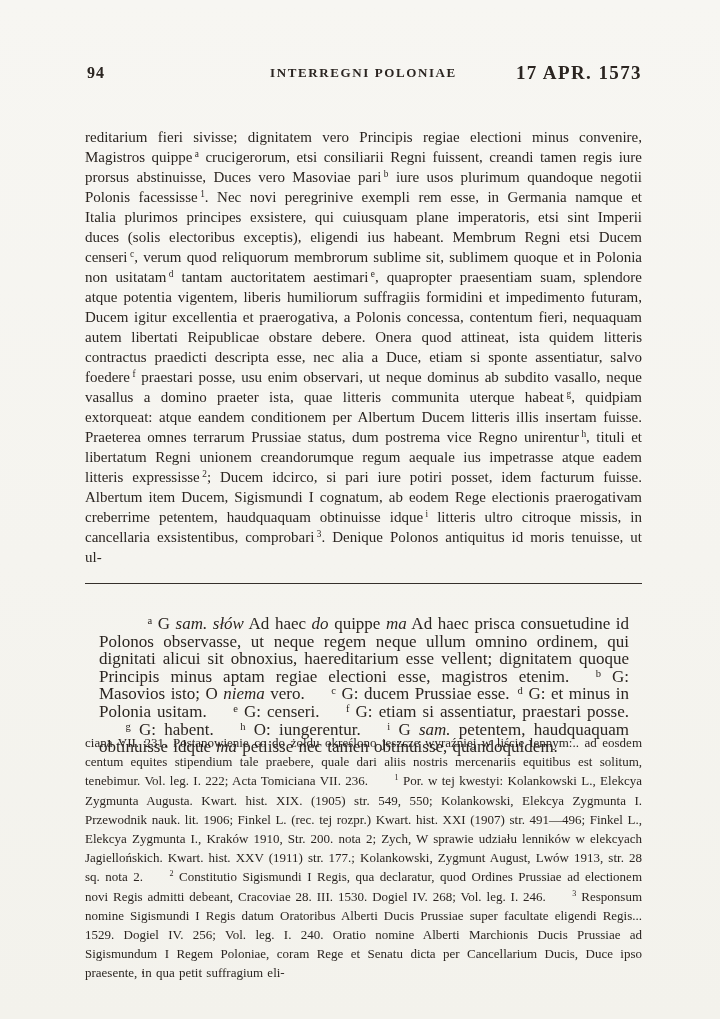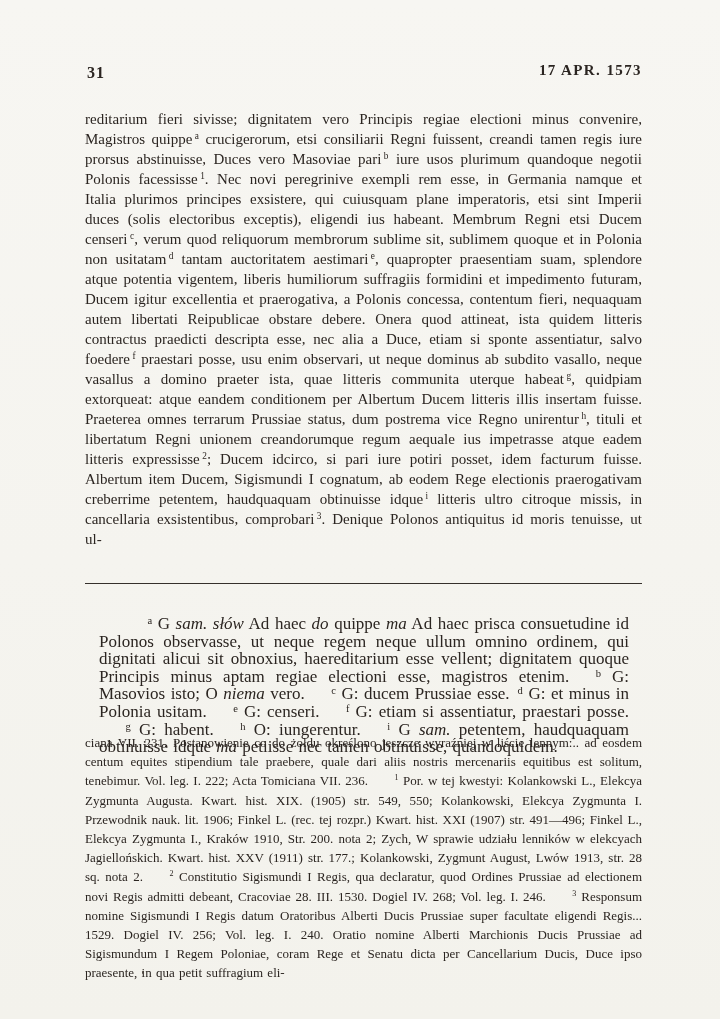--- a/index.html
+++ b/index.html
@@ -21,25 +21,25 @@
     position: absolute; left: 2px; top: 4px;
     font-size: 16px; font-weight: bold; letter-spacing: 1px;
   }
   .running-title {
     position: absolute; left: 0; right: 0; top: 5px;
     text-align: center;
     font-size: 13px; font-weight: bold; letter-spacing: 1.6px;
   }
   .header-date {
     position: absolute; right: 0; top: 2px;
-    font-size: 15px; font-weight: bold; letter-spacing: 1.4px;
+    font-size: 19px; font-weight: bold; letter-spacing: 1.4px;
   }
   .main-text {
     position: absolute;
-    top: 94px; left: 85px; width: 557px;
+    top: 112px; left: 85px; width: 557px;
     font-size: 15px; line-height: 20px;
     text-align: justify;
     word-spacing: 1.5px;
   }
   .main-text sup, .fnotes sup {
     font-size: 62%;
     line-height: 0;
     vertical-align: 5px;
     margin-left: 2.5px;
     letter-spacing: 0;
@@ -74,21 +74,22 @@
     width: 2px; height: 3px;
     background: #4a443d;
     border-radius: 50%;
   }
   i { font-style: italic; }
 </style>
 </head>
 <body>
 
 <header class="page-header">
-  <span class="page-number">31</span>
+  <span class="page-number">94</span>
+  <span class="running-title">INTERREGNI POLONIAE</span>
   <span class="header-date">17 APR. 1573</span>
 </header>
 
 <p class="main-text">reditarium fieri sivisse; dignitatem vero Principis regiae electioni minus convenire, Magistros quippe<sup>a</sup> crucigerorum, etsi consiliarii Regni fuissent, creandi tamen regis iure prorsus abstinuisse, Duces vero Masoviae pari<sup>b</sup> iure usos plurimum quandoque negotii Polonis facessisse<sup>1</sup>. Nec novi peregrinive exempli rem esse, in Germania namque et Italia plurimos principes exsistere, qui cuiusquam plane imperatoris, etsi sint Imperii duces (solis electoribus exceptis), eligendi ius habeant. Membrum Regni etsi Ducem censeri<sup>c</sup>, verum quod reliquorum membrorum sublime sit, sublimem quoque et in Polonia non usitatam<sup>d</sup> tantam auctoritatem aestimari<sup>e</sup>, quapropter praesentiam suam, splendore atque potentia vigentem, liberis humiliorum suffragiis formidini et impedimento futuram, Ducem igitur excellentia et praerogativa, a Polonis concessa, contentum fieri, nequaquam autem libertati Reipublicae obstare debere. Onera quod attineat, ista quidem litteris contractus praedicti descripta esse, nec alia a Duce, etiam si sponte assentiatur, salvo foedere<sup>f</sup> praestari posse, usu enim observari, ut neque dominus ab subdito vasallo, neque vasallus a domino praeter ista, quae litteris communita uterque habeat<sup>g</sup>, quidpiam extorqueat: atque eandem conditionem per Albertum Ducem litteris illis insertam fuisse. Praeterea omnes terrarum Prussiae status, dum postrema vice Regno unirentur<sup>h</sup>, tituli et libertatum Regni unionem creandorumque regum aequale ius impetrasse atque eadem litteris expressisse<sup>2</sup>; Ducem idcirco, si pari iure potiri posset, idem facturum fuisse. Albertum item Ducem, Sigismundi I cognatum, ab eodem Rege electionis praerogativam creberrime petentem, haudquaquam obtinuisse idque<sup>i</sup> litteris ultro citroque missis, in cancellaria exsistentibus, comprobari<sup>3</sup>. Denique Polonos antiquitus id moris tenuisse, ut ul-</p>
 
 <div class="footnote-rule"></div>
 
 <p class="fnotes variant-notes"><sup>a</sup> G <i>sam. słów</i> Ad haec <i>do</i> quippe <i>ma</i> Ad haec prisca consuetudine id Polonos observasse, ut neque regem neque ullum omnino ordinem, qui dignitati alicui sit obnoxius, haereditarium esse vellent; dignitatem quoque Principis minus aptam regiae electioni esse, magistros etenim.<span class="fngap"></span><sup>b</sup> G: Masovios isto; O <i>niema</i> vero.<span class="fngap"></span><sup>c</sup> G: ducem Prussiae esse. <sup>d</sup> G: et minus in Polonia usitam.<span class="fngap"></span><sup>e</sup> G: censeri.<span class="fngap"></span><sup>f</sup> G: etiam si assentiatur, praestari posse.<span class="fngap"></span><sup>g</sup> G: habent.<span class="fngap"></span><sup>h</sup> O: iungerentur.<span class="fngap"></span><sup>i</sup> G <i>sam.</i> petentem, haudquaquam obtinuisse idque <i>ma</i> petiisse nec tamen obtinuisse, quandoquidem.</p>
 
 <p class="fnotes reference-notes">ciana VII. 231. Postanowienie co do żołdu określono jeszcze wyraźniej w liście lennym:.. ad eosdem centum equites stipendium tale praebere, quale dari aliis nostris mercenariis equitibus est solitum, tenebimur. Vol. leg. I. 222; Acta Tomiciana VII. 236.<span class="fngap"></span><sup>1</sup> Por. w tej kwestyi: Kolankowski L., Elekcya Zygmunta Augusta. Kwart. hist. XIX. (1905) str. 549, 550; Kolankowski, Elekcya Zygmunta I. Przewodnik nauk. lit. 1906; Finkel L. (rec. tej rozpr.) Kwart. hist. XXI (1907) str. 491—496; Finkel L., Elekcya Zygmunta I., Kraków 1910, Str. 200. nota 2; Zych, W sprawie udziału lenników w elekcyach Jagiellońskich. Kwart. hist. XXV (1911) str. 177.; Kolankowski, Zygmunt August, Lwów 1913, str. 28 sq. nota 2.<span class="fngap"></span><sup>2</sup> Constitutio Sigismundi I Regis, qua declaratur, quod Ordines Prussiae ad electionem novi Regis admitti debeant, Cracoviae 28. III. 1530. Dogiel IV. 268; Vol. leg. I. 246.<span class="fngap"></span><sup>3</sup> Responsum nomine Sigismundi I Regis datum Oratoribus Alberti Ducis Prussiae super facultate eligendi Regis... 1529. Dogiel IV. 256; Vol. leg. I. 240. Oratio nomine Alberti Marchionis Ducis Prussiae ad Sigismundum I Regem Poloniae, coram Rege et Senatu dicta per Cancellarium Ducis, Duce ipso praesente, in qua petit suffragium eli-</p>

